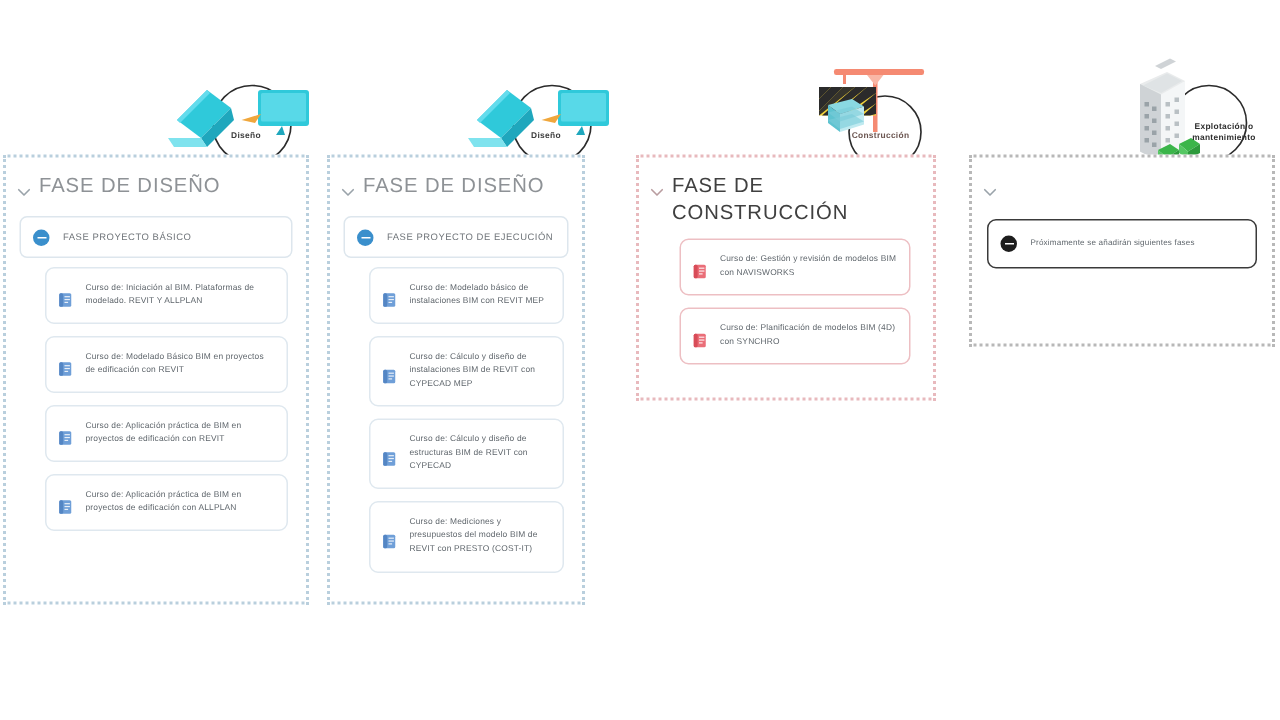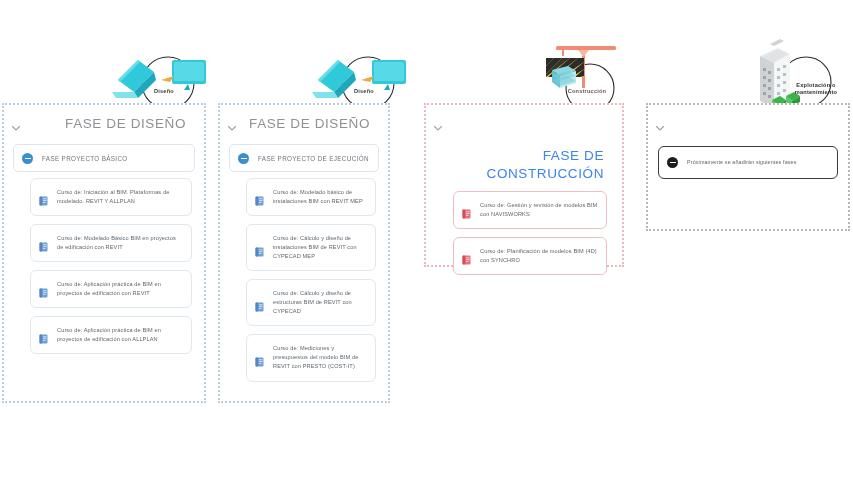--- a/index.html
+++ b/index.html
@@ -40,29 +40,29 @@
   }
   .chev {
     flex: 0 0 auto;
     width: 12px; height: 12px;
     margin-top: 7px;
     position: relative;
   }
   .chev svg { display: block; }
   .phase-title {
     flex: 1 1 auto;
-    text-align: right;
+    text-align: left;
     font-size: 13.5px;
     letter-spacing: .6px;
     line-height: 1.32;
     color: #8e9296;
     font-weight: 400;
     padding-right: 12px;
   }
-  .col.red  .phase-title { color: #3b82f6; margin-top: 32px; }
+  .col.red  .phase-title { color: #404040; }
   .col.gray .phase-title { color: #7f8386; }
 
   
   .subphase {
     margin: 10px 9px 0 9px;
     border: 1px solid #dde6ed;
     border-radius: 5px;
     background: #fff;
     height: 28px;
     display: flex;

